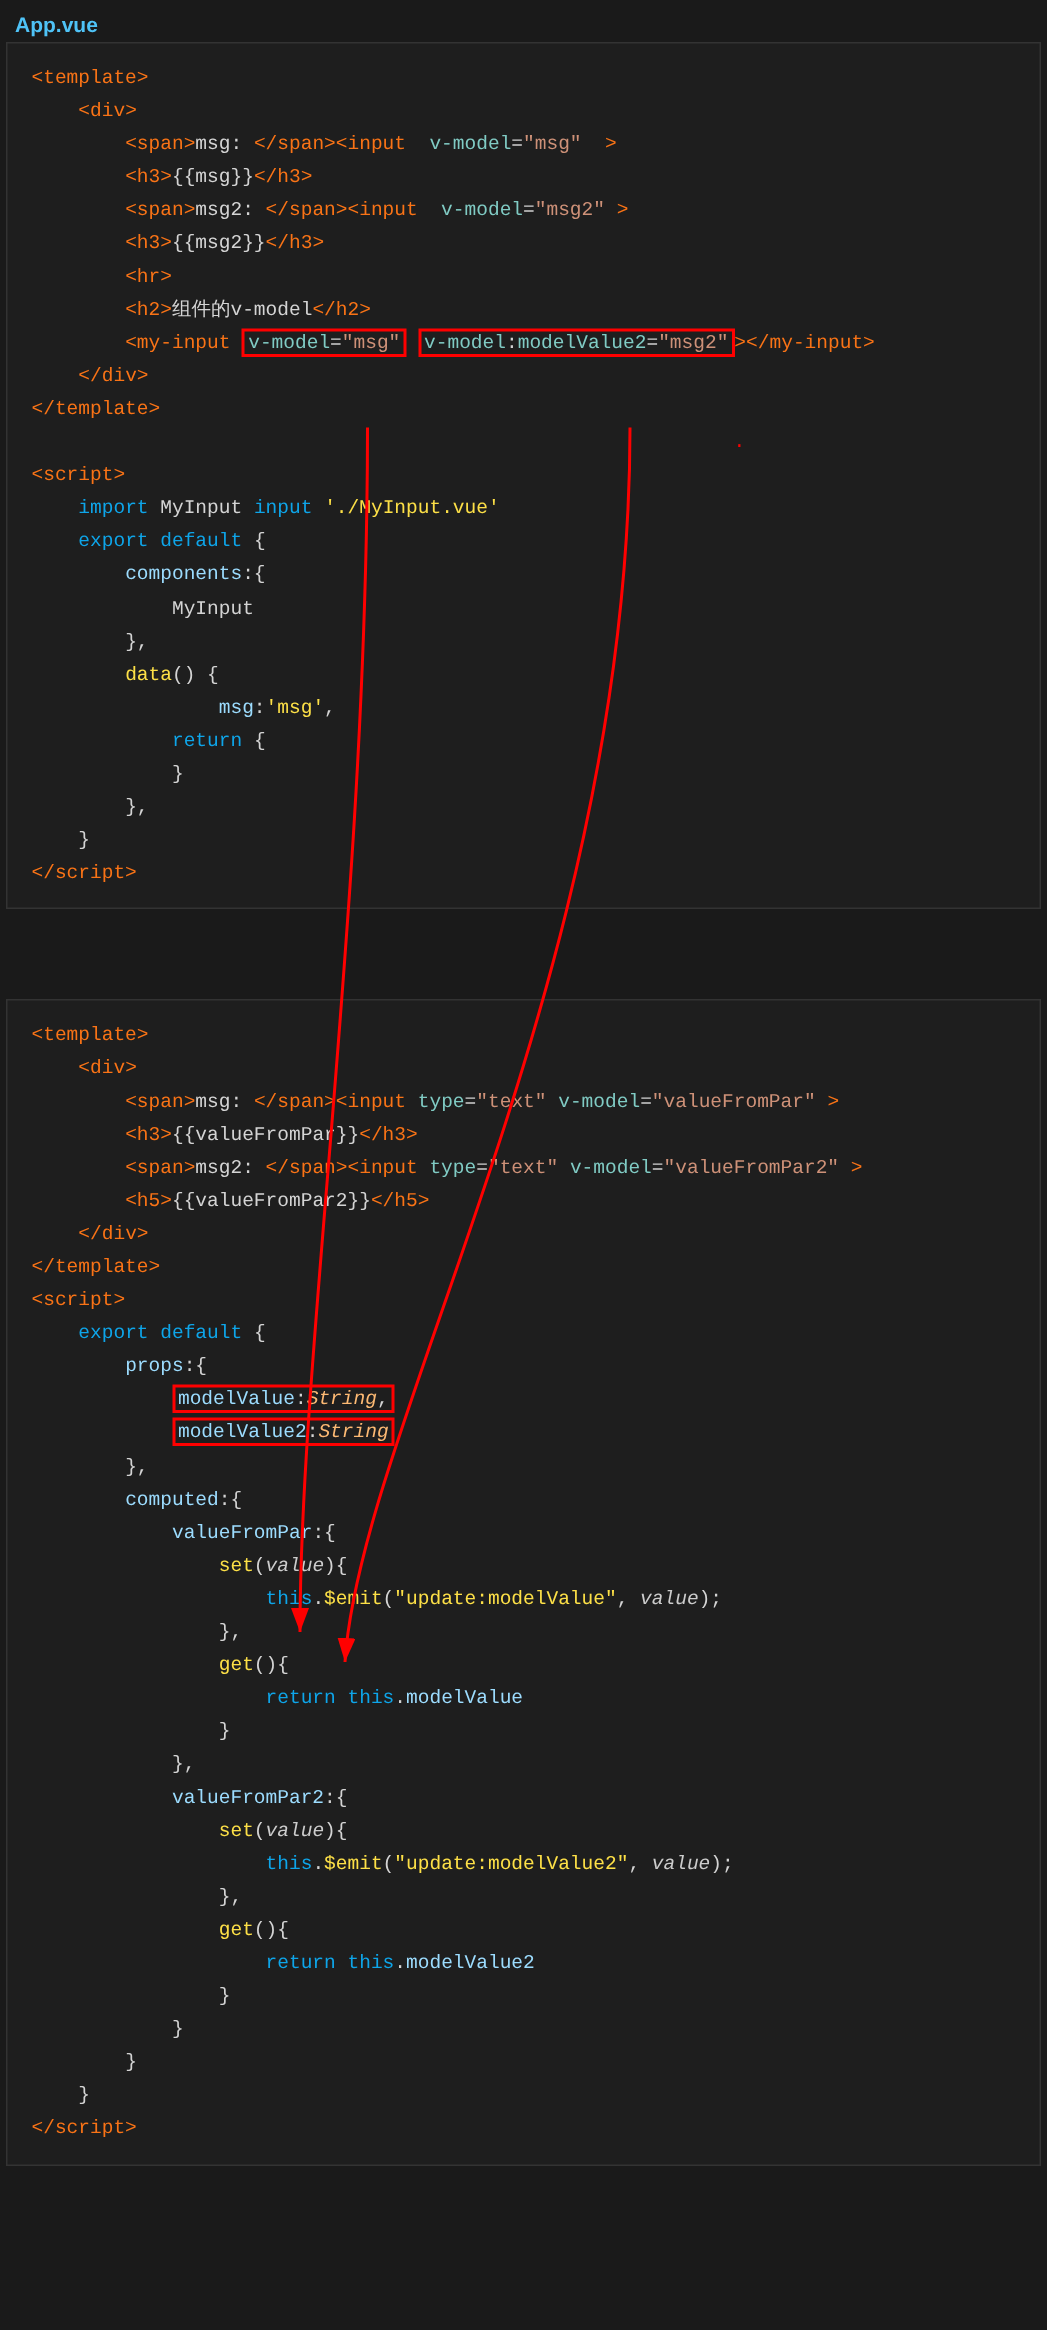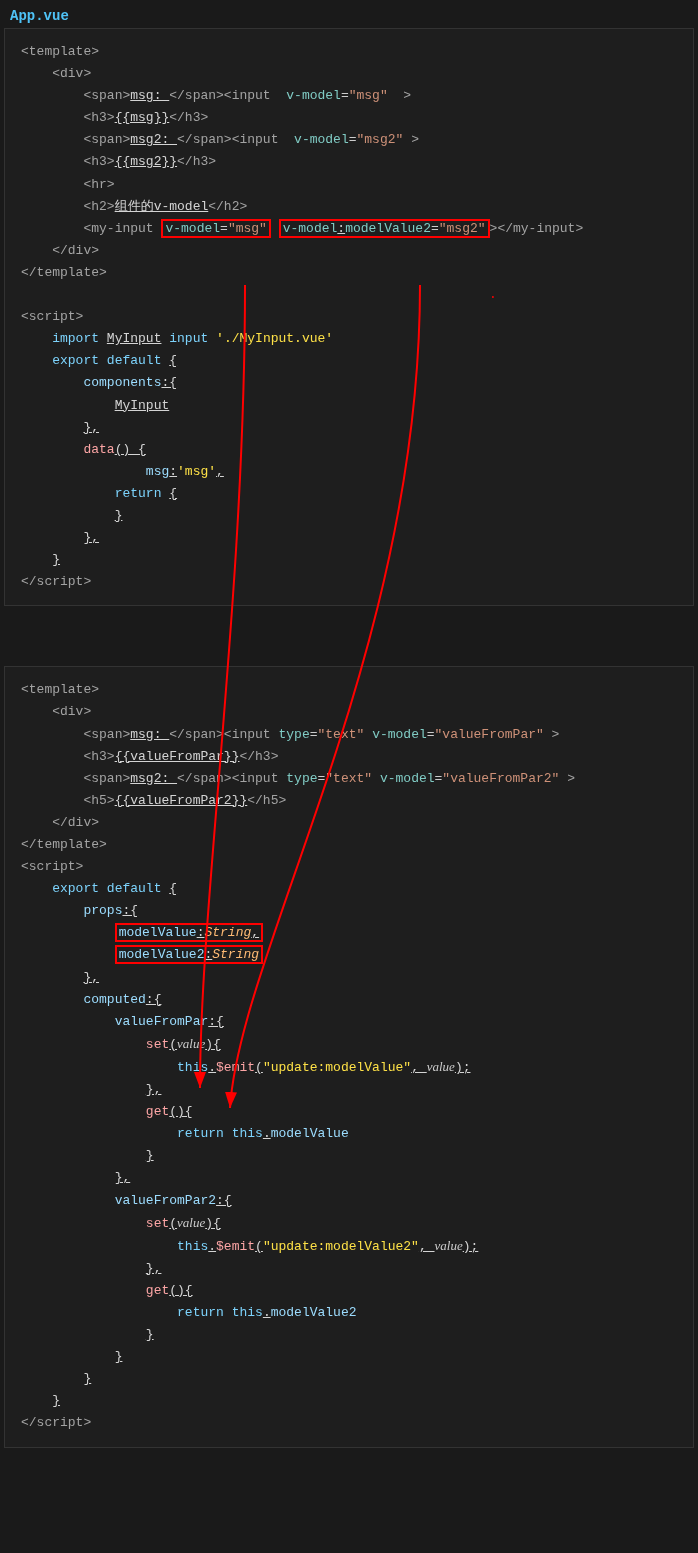--- a/index.html
+++ b/index.html
@@ -6,21 +6,21 @@
     body {
       background: #1a1a1a;
       font-family: 'Courier New', Courier, monospace;
       font-size: 13px;
       color: #ccc;
       width: 698px;
     }
 
     .section-title {
       color: #4fc3f7;
-      font-family: Liberation Mono, monospace;
+      font-family: Liberation Sans, sans-serif;
       font-size: 14px;
       font-weight: bold;
       padding: 8px 10px 4px 10px;
       background: #1a1a1a;
     }
 
     .code-block {
       background: #1e1e1e;
       border: 1px solid #333;
       margin: 0 4px 0 4px;
@@ -29,34 +29,34 @@
       position: relative;
     }
 
     .gap {
       height: 60px;
       background: #1a1a1a;
       position: relative;
     }
 
     
-    .tag { color: #a3a3a3; }
+    .tag { color: #f97316; }
     .attr-name { color: #80cbc4; }
     .attr-val { color: #ce9178; }
-    .keyword { color: #7dd3fc; }
+    .keyword { color: #0ea5e9; }
     .string { color: #fde047; }
-    .fn-name { color: #fca5a5; font-family: Liberation Mono, monospace; }
+    .fn-name { color: #fde047; font-family: Liberation Mono, monospace; }
     .prop { color: #9cdcfe; }
-    .white { color: #d4d4d4; text-decoration: underline; }
+    .white { color: #d4d4d4; }
     .red-highlight {
       border: 2px solid red;
       padding: 0 2px;
       display: inline;
     }
-    .italic { font-style: italic; font-family: Liberation Serif, serif; }
+    .italic { font-style: italic; }
     .type-name { color: #fdba74; font-style: italic; }
 
     .line { display: block; white-space: pre; }
 
     
     .arrow-overlay {
       position: absolute;
       top: 0; left: 0;
       width: 698px;
       pointer-events: none;

